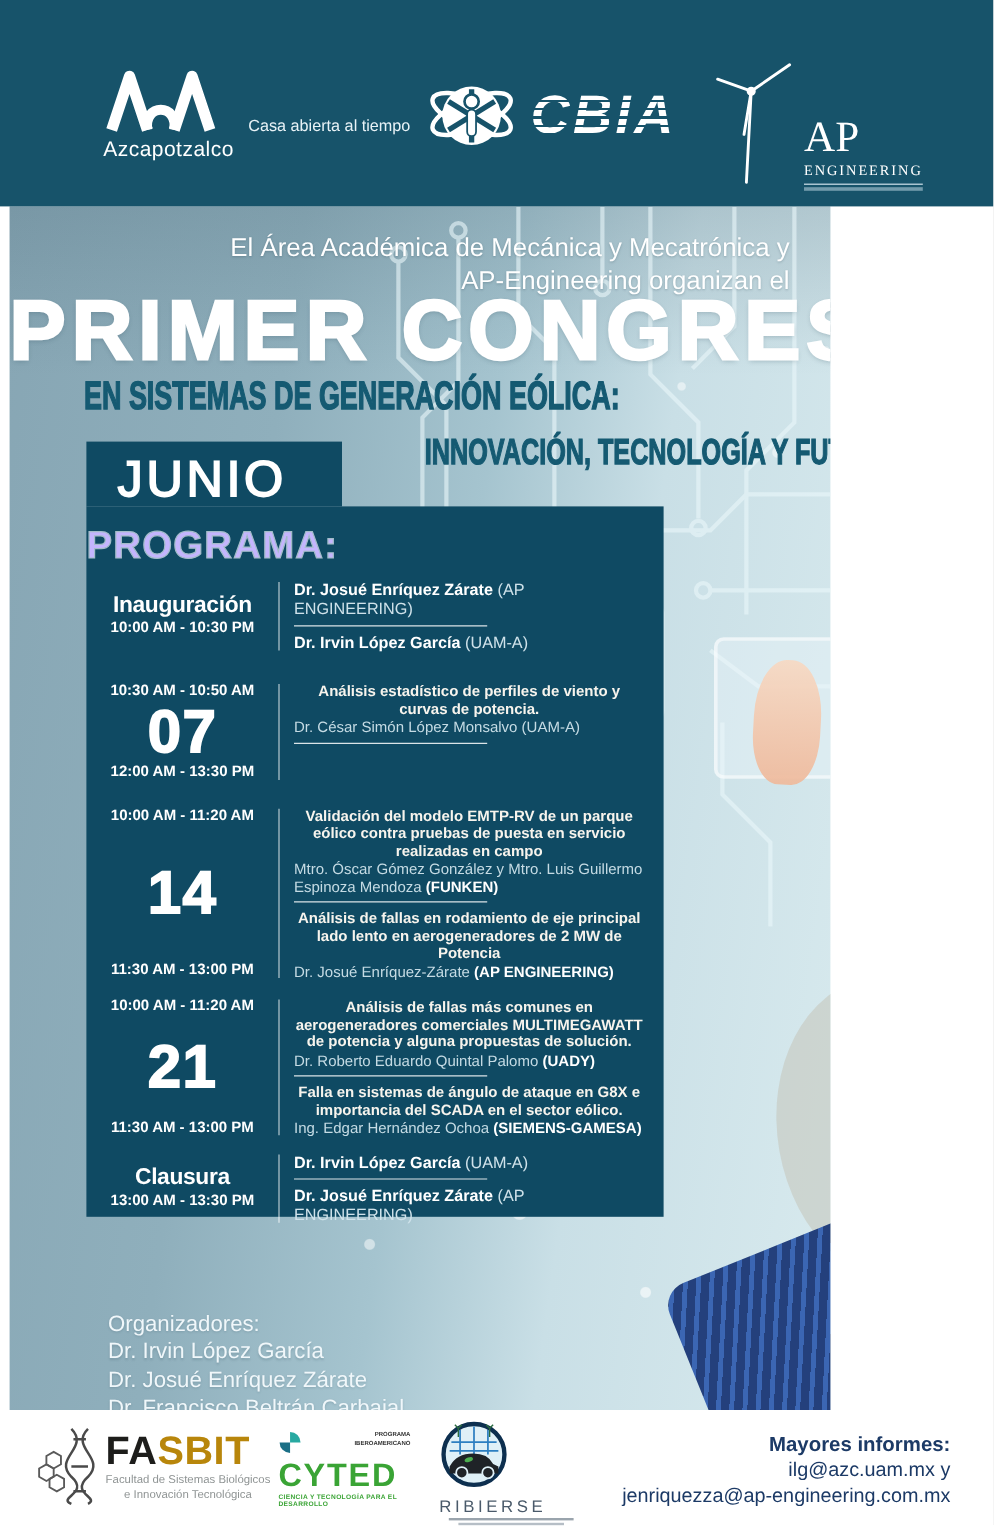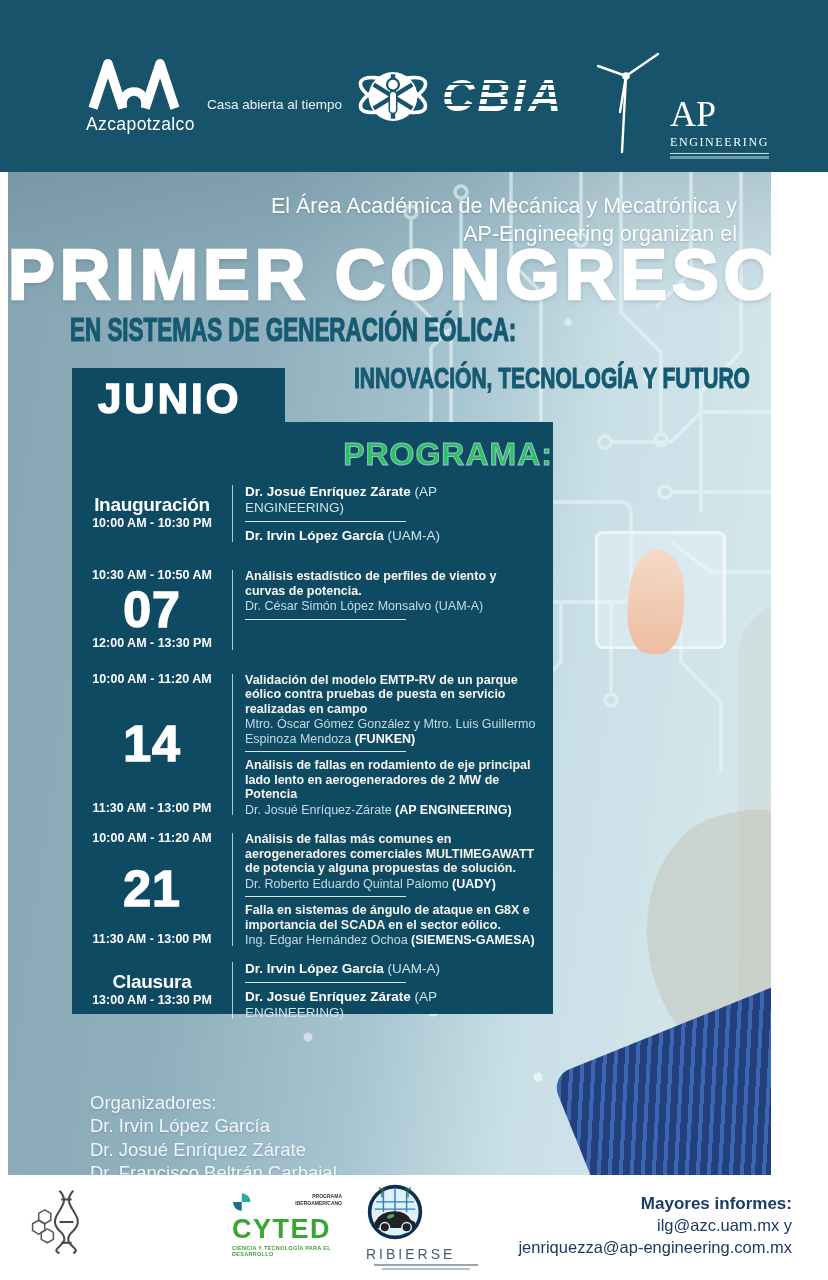--- a/index.html
+++ b/index.html
@@ -16,21 +16,21 @@
   .cbia-text{position:relative;font-size:45px;line-height:1;font-weight:bold;font-style:italic;color:#fff;letter-spacing:3px;}
   .cbia-text::after{content:"";position:absolute;inset:-2px -4px;
      background:repeating-linear-gradient(to bottom,transparent 0 5px,#17536a 5px 7px);}
   .ap{position:absolute;left:596px;top:50px;display:flex;align-items:flex-start;}
   .ap-textcol{margin-left:2px;margin-top:46px;color:#fff;}
   .ap-name{font-family:"Liberation Serif",serif;font-size:36px;line-height:1;}
   .ap-sub{font-family:"Liberation Serif",serif;font-size:12px;letter-spacing:1.6px;margin-top:3px;}
   .ap-line{height:1px;background:#cfe2ea;margin-top:3px;}
   .ap-microbar{height:3px;background:rgba(190,215,225,.55);margin-top:2px;}
   
-  .main{position:absolute;left:8px;top:172px;width:763px;height:1003px;overflow:hidden;z-index:1;
+  .main{position:absolute;left:8px;top:172px;width:684px;height:1003px;overflow:hidden;z-index:1;
     background:
       linear-gradient(180deg,rgba(70,100,115,.22) 0%,rgba(70,100,115,0) 14%),
       linear-gradient(98deg,#87a6b4 0%,#8fafbc 30%,#a5c4cf 52%,#c9dfe6 70%,#d8eaee 100%);}
   .bokeh{position:absolute;inset:0;pointer-events:none;background:
     radial-gradient(circle 4px at 290px 515px,rgba(255,255,255,.55) 0 4px,transparent 5px),
     radial-gradient(circle 5px at 355px 695px,rgba(255,255,255,.6) 0 5px,transparent 6px),
     radial-gradient(circle 4px at 300px 865px,rgba(255,255,255,.5) 0 4px,transparent 5px),
     radial-gradient(circle 6px at 425px 838px,rgba(255,255,255,.55) 0 6px,transparent 7px),
     radial-gradient(circle 4px at 530px 905px,rgba(255,255,255,.6) 0 4px,transparent 5px),
     radial-gradient(circle 5px at 585px 940px,rgba(255,255,255,.5) 0 5px,transparent 6px),
@@ -54,41 +54,41 @@
   .intro{position:absolute;right:34px;top:20px;color:#fff;font-size:21.5px;line-height:1.32;text-align:right;
          text-shadow:0 1px 2px rgba(20,50,65,.25);z-index:3;}
   .big-title{position:absolute;left:0;right:0;top:68px;text-align:center;color:#fff;font-weight:bold;font-size:70px;
          letter-spacing:5px;line-height:1;-webkit-text-stroke:2.5px #fff;white-space:nowrap;
          text-shadow:0 2px 4px rgba(25,55,70,.25);z-index:3;}
   .sub1{position:absolute;left:62px;top:141px;color:#155a72;font-weight:bold;font-size:33px;line-height:1;
          transform:scaleX(.68);transform-origin:left;-webkit-text-stroke:1.2px #155a72;white-space:nowrap;z-index:3;}
   .sub2{position:absolute;left:346px;top:191px;color:#155a72;font-weight:bold;font-size:30px;line-height:1;
          transform:scaleX(.7);transform-origin:left;-webkit-text-stroke:1.1px #155a72;white-space:nowrap;z-index:4;}
   .junio-block{position:absolute;left:64px;top:196px;width:213px;height:54px;background:#0f4a63;z-index:3;}
-  .junio-text{margin:10px 0 0 26px;font-size:42px;line-height:1;font-weight:bold;color:#fff;letter-spacing:3px;
+  .junio-text{margin:10px 0 0 26px;font-size:42px;line-height:1;font-weight:normal;color:#fff;letter-spacing:3px;
          -webkit-text-stroke:1.5px #fff;}
   
   .panel{position:absolute;left:64px;top:250px;width:481px;height:592px;background:#0f4a63;z-index:3;box-sizing:border-box;}
-  .prog-heading{margin-top:14px;text-align:right;font-size:32px;font-weight:bold;color:#22c55e;letter-spacing:1px;
+  .prog-heading{margin-top:14px;text-align:left;font-size:32px;font-weight:bold;color:#c4b5fd;letter-spacing:1px;
          -webkit-text-stroke:1px #a3bdc9;line-height:1.15;}
   .session{display:flex;align-items:stretch;padding:0 16px 0 10px;}
   .sessions .session:nth-child(1){margin-top:10px;}
   .sessions .session:nth-child(2){margin-top:24px;}
   .sessions .session:nth-child(3){margin-top:20px;}
   .sessions .session:nth-child(4){margin-top:14px;}
   .sessions .session:nth-child(5){margin-top:12px;}
   .s-left{width:140px;flex:none;display:flex;flex-direction:column;text-align:center;color:#fff;}
   .s-left.day{justify-content:space-between;}
   .s-left.cer{justify-content:center;}
   .s-label{font-size:19px;font-weight:bold;letter-spacing:-.3px;line-height:1.1;}
   .s-time{font-size:12.5px;font-weight:bold;white-space:nowrap;line-height:1.25;}
   .s-day{font-size:50px;font-weight:bold;line-height:1;letter-spacing:1px;-webkit-text-stroke:1.5px #fff;margin:1px 0;}
   .s-div{border-left:1.5px solid rgba(255,255,255,.7);margin:2px 12px 2px 10px;align-self:stretch;}
   .s-right{flex:1;padding-top:1px;}
-  .talk-title{font-size:12.5px;font-weight:bold;color:#f7f4ed;line-height:1.16;}
+  .talk-title{font-size:12.5px;font-weight:bold;color:#f7f4ed;line-height:1.16;text-align:center;}
   .talk-speaker{font-size:12.5px;color:#c5dbe4;line-height:1.16;margin-top:1px;}
   .talk-org{font-weight:bold;color:#fff;}
   .entry{font-size:13.5px;line-height:1.2;}
   .entry-name{font-weight:bold;color:#fff;}
   .entry-org{color:#cfe2ea;}
   .sep{border-top:1.3px solid rgba(255,255,255,.85);width:55%;margin:5px 0 6px;}
   
   .registro{position:absolute;left:589px;top:483px;width:231px;height:167px;background:#0f4a63;color:#fff;
         text-align:center;box-sizing:border-box;padding-top:18px;z-index:3;}
   .reg-title{font-size:20.5px;font-weight:bold;line-height:1.2;}
@@ -338,20 +338,27 @@
           <line x1="36" y1="12" x2="48" y2="12"></line>
           <line x1="34" y1="38" x2="50" y2="38"></line>
           <line x1="36" y1="62" x2="48" y2="62"></line>
         </g>
         <g stroke="#5a5a5a" stroke-width="1.8" fill="none">
           <path d="M10 28 l7 -4 7 4 v8 l-7 4 -7 -4 z"></path>
           <path d="M3 40 l7 -4 7 4 v8 l-7 4 -7 -4 z"></path>
           <path d="M13 50 l7 -4 7 4 v8 l-7 4 -7 -4 z"></path>
         </g>
       </svg>
+      <div>
+        <div class="fasbit-name"><span class="fasbit-black">FA</span><span class="fasbit-gold">SBIT</span></div>
+        <div class="fasbit-sub">
+          <div>Facultad de Sistemas Biológicos</div>
+          <div>e Innovación Tecnológica</div>
+        </div>
+      </div>
     </div>
 
     <div class="cyted">
       <div class="cyted-toprow">
         <svg width="22" height="22" viewBox="0 0 40 40">
           <path d="M20 2 A18 18 0 0 1 38 20 L20 20 Z" fill="#28a9a1"></path>
           <path d="M20 38 A18 18 0 0 1 2 20 L20 20 Z" fill="#1b6f86"></path>
         </svg>
         <div class="cyted-program">PROGRAMA IBEROAMERICANO</div>
       </div>

